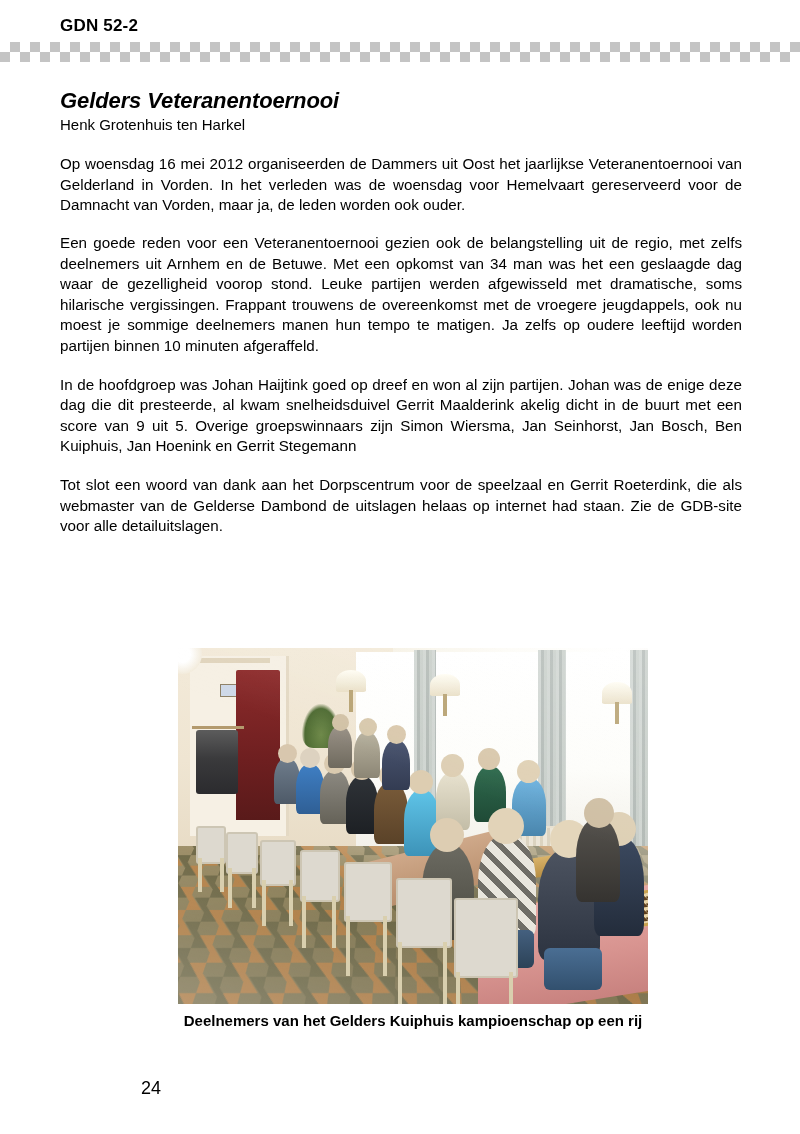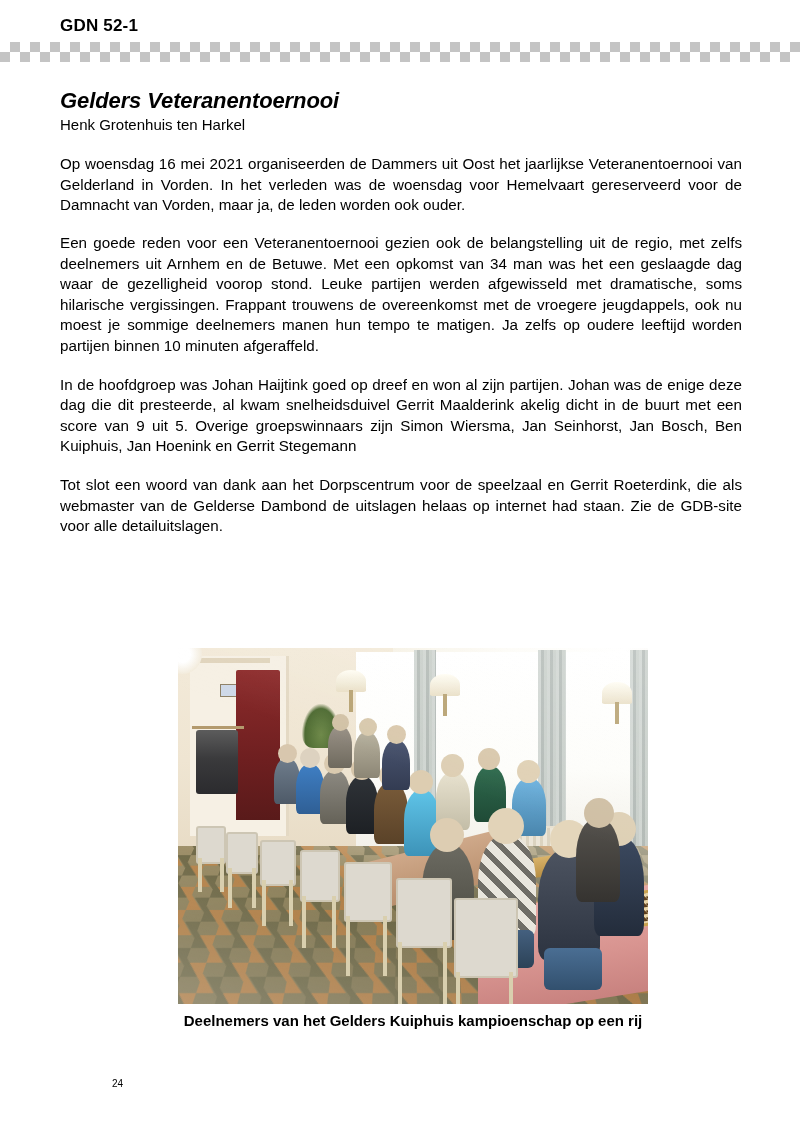--- a/index.html
+++ b/index.html
@@ -307,40 +307,40 @@
     left: -50px;
     top: 364px;
     width: 570px;
     text-align: center;
     font-size: 15px;
     font-weight: bold;
   }
 
   .page-number {
     position: absolute;
-    left: 112px;
+    left: 141px;
     top: 1078px;
-    font-size: 10px;
+    font-size: 18px;
   }
 </style>
 </head>
 <body>
 
 <div class="page-header">
-  <div class="header-title">GDN 52-1</div>
+  <div class="header-title">GDN 52-2</div>
   <div class="checker-rule"></div>
 </div>
 
 <div class="content">
 
   <h1 class="article-title">Gelders Veteranentoernooi</h1>
 
   <div class="article-byline">Henk Grotenhuis ten Harkel</div>
 
-  <p class="para">Op woensdag 16 mei 2021 organiseerden de Dammers uit Oost het jaarlijkse Veteranentoernooi van Gelderland in Vorden. In het verleden was de woensdag voor Hemelvaart gereserveerd voor de Damnacht van Vorden, maar ja, de leden worden ook ouder.</p>
+  <p class="para">Op woensdag 16 mei 2012 organiseerden de Dammers uit Oost het jaarlijkse Veteranentoernooi van Gelderland in Vorden. In het verleden was de woensdag voor Hemelvaart gereserveerd voor de Damnacht van Vorden, maar ja, de leden worden ook ouder.</p>
 
 
   <p class="para tight">Een goede reden voor een Veteranentoernooi gezien ook de belangstelling uit de regio, met zelfs deelnemers uit Arnhem en de Betuwe. Met een opkomst van 34 man was het een geslaagde dag waar de gezelligheid voorop stond. Leuke partijen werden afgewisseld met dramatische, soms hilarische vergissingen. Frappant trouwens de overeenkomst met de vroegere jeugdappels, ook nu moest je sommige deelnemers manen hun tempo te matigen. Ja zelfs op oudere leeftijd worden partijen binnen 10 minuten afgeraffeld.</p>
 
   <p class="para">In de hoofdgroep was Johan Haijtink goed op dreef en won al zijn partijen. Johan was de enige deze dag die dit presteerde, al kwam snelheidsduivel Gerrit Maalderink akelig dicht in de buurt met een score van 9 uit 5. Overige groepswinnaars zijn Simon Wiersma, Jan Seinhorst, Jan Bosch, Ben Kuiphuis, Jan Hoenink en Gerrit Stegemann</p>
 
   <p class="para">Tot slot een woord van dank aan het Dorpscentrum voor de speelzaal en Gerrit Roeterdink, die als webmaster van de Gelderse Dambond de uitslagen helaas op internet had staan. Zie de GDB-site voor alle detailuitslagen.</p>
 </div>
 
 <div class="figure">

